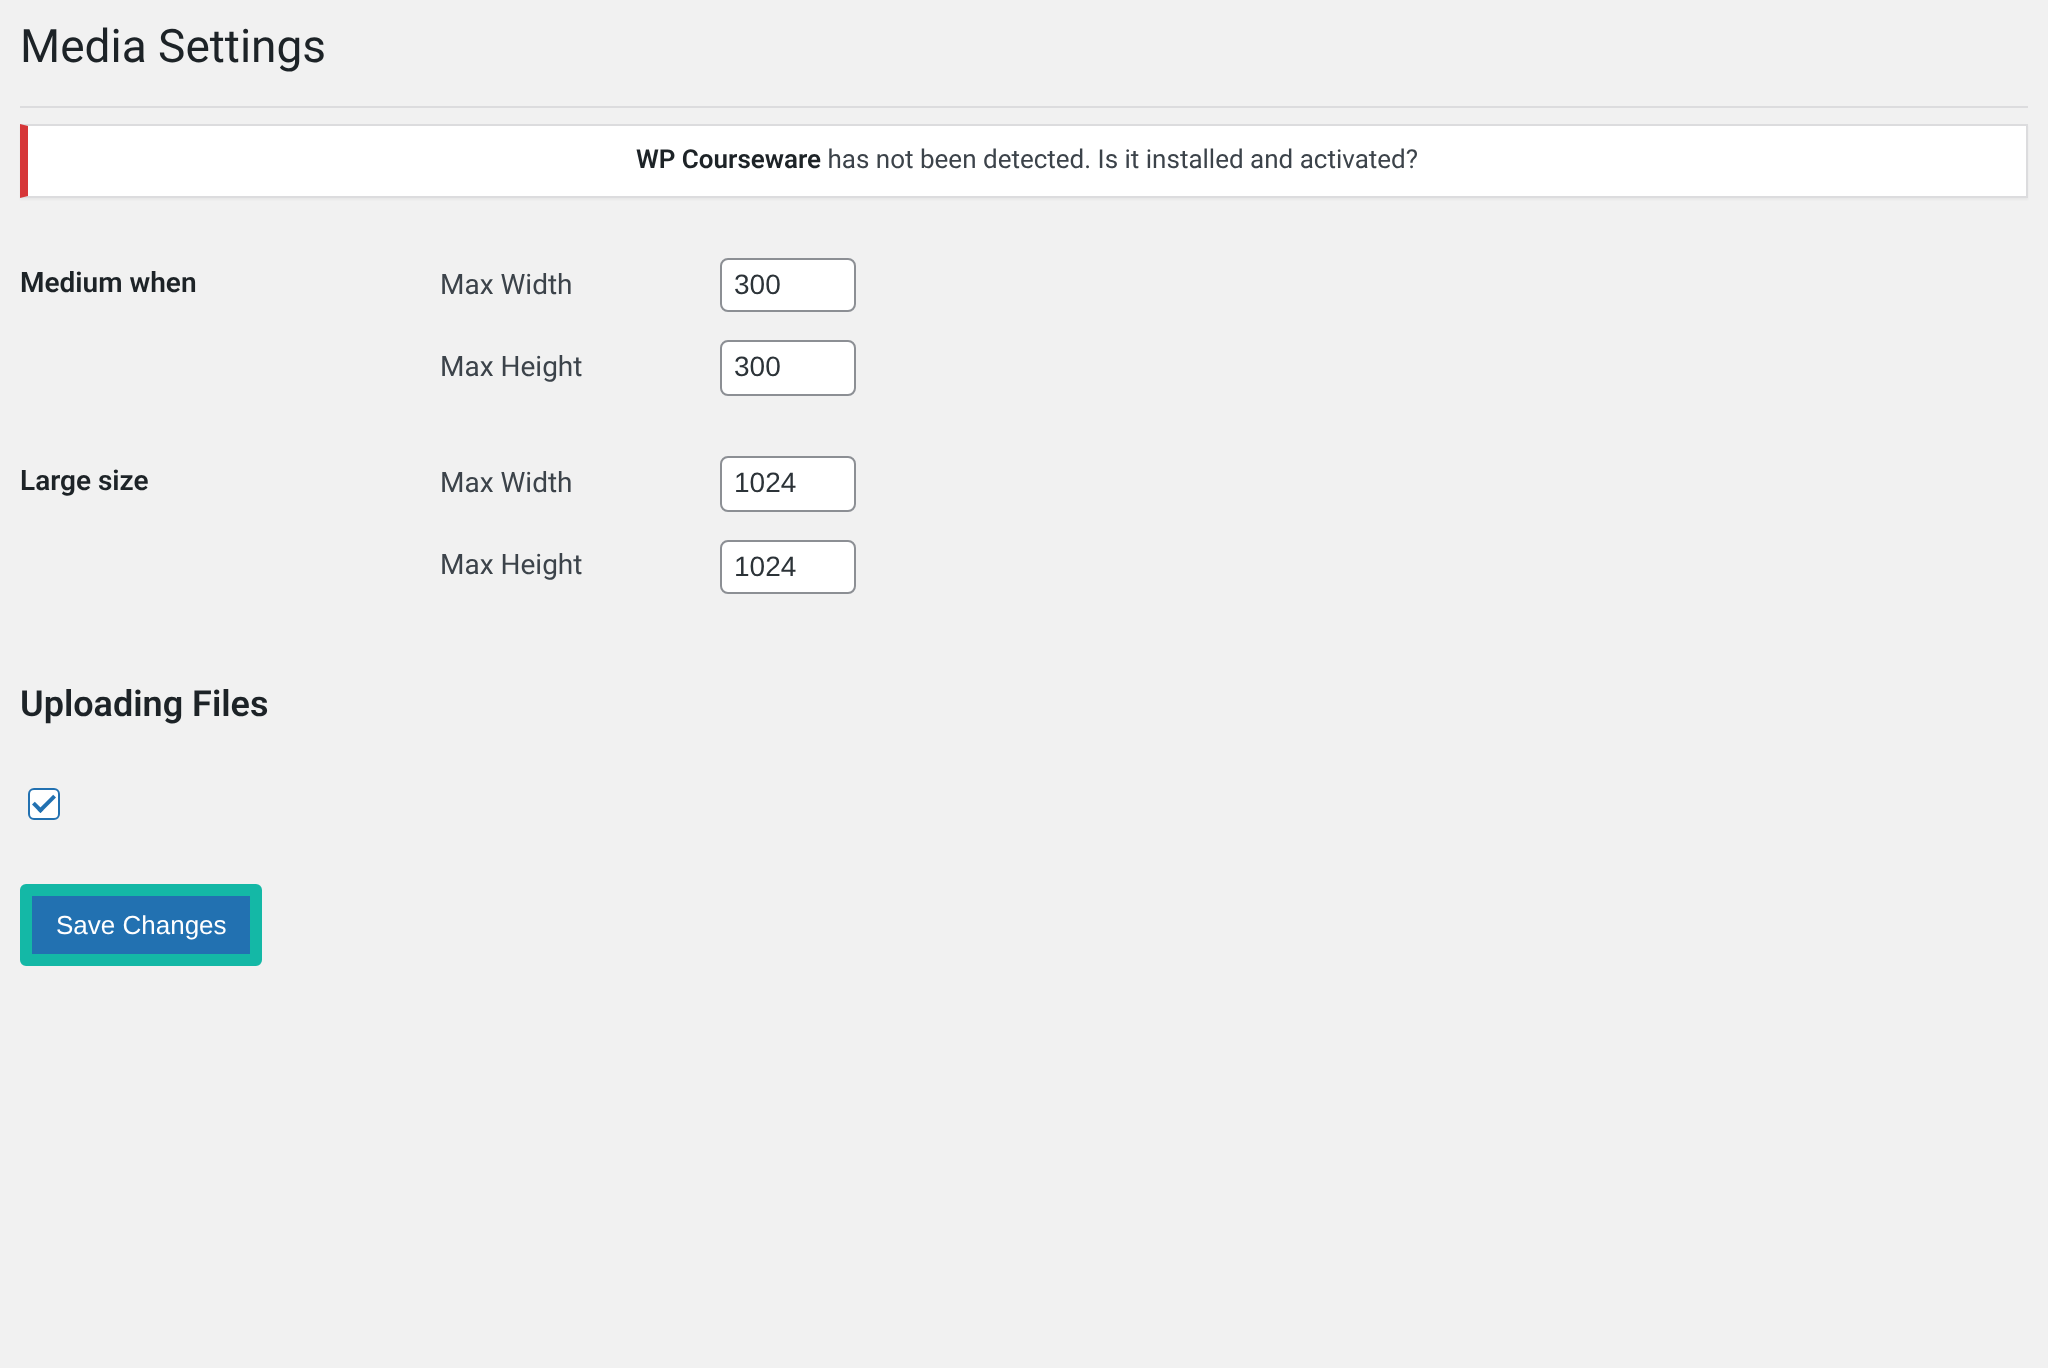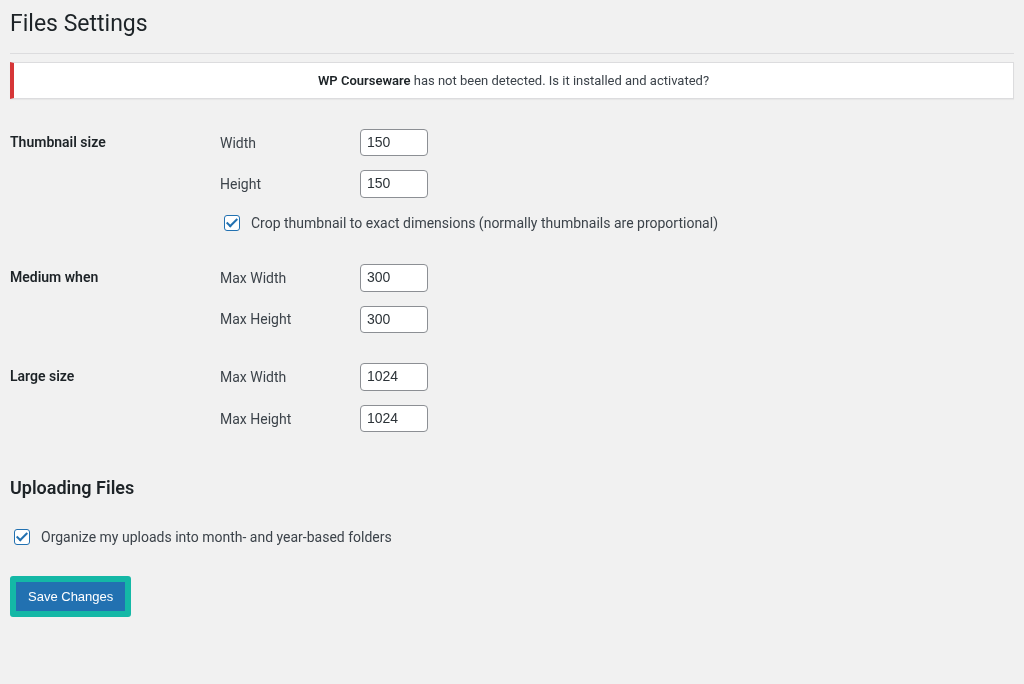--- a/index.html
+++ b/index.html
@@ -143,49 +143,30 @@
     font-size: 13px;
     padding: 7px 12px;
     border-radius: 3px;
     cursor: pointer;
   }
 </style>
 </head>
 <body>
 
 <div class="wrap">
-  <h1 class="page-title">Files Settings</h1>
+  <h1 class="page-title">Media Settings</h1>
   <hr class="hr">
 
   <div class="notice">
     <b>WP Courseware</b><span> has not been detected. Is it installed and activated?</span>
   </div>
 
 
   <table class="form-table">
     <tbody>
-        <tr>
-      <th>Thumbnail size</th>
-      <td>
-        <div class="field-row">
-          <span class="field-label">Width</span>
-          <input type="number" class="small-text" value="150" style="">
-        </div>
-        <div class="field-row">
-          <span class="field-label">Height</span>
-          <input type="number" class="small-text" value="150" style="">
-        </div>
-        <div class="field-row">
-          <label class="checkbox-line">
-            <input type="checkbox" checked="" style="">
-            <span>Crop thumbnail to exact dimensions (normally thumbnails are proportional)</span>
-          </label>
-        </div>
-      </td>
-    </tr>
 
     <tr>
       <th>Medium when</th>
       <td>
         <div class="field-row">
           <span class="field-label">Max Width</span>
           <input type="number" class="small-text" value="300" style="">
         </div>
         <div class="field-row">
           <span class="field-label">Max Height</span>
@@ -208,18 +189,17 @@
       </td>
     </tr>
   </tbody>
     </table>
 
   <h2 class="section-title upload">Uploading Files</h2>
 
   <div class="organize-row">
     <label class="checkbox-line">
       <input type="checkbox" checked="" style="">
-      <span>Organize my uploads into month- and year-based folders</span>
     </label>
   </div>
 
   <button class="submit-btn">Save Changes</button>
 </div>
 
 </body></html>

